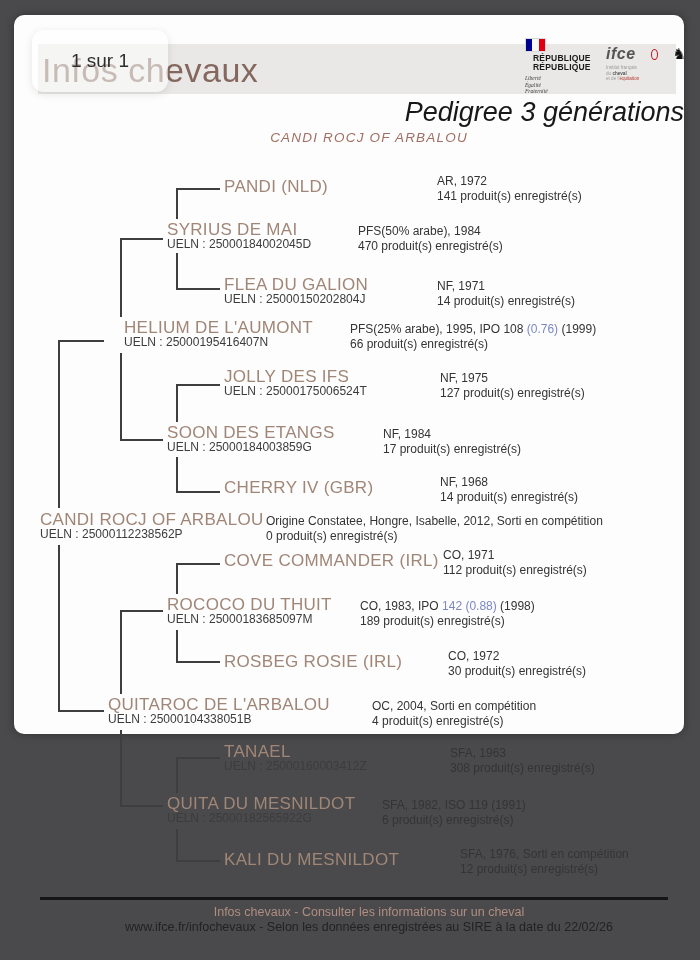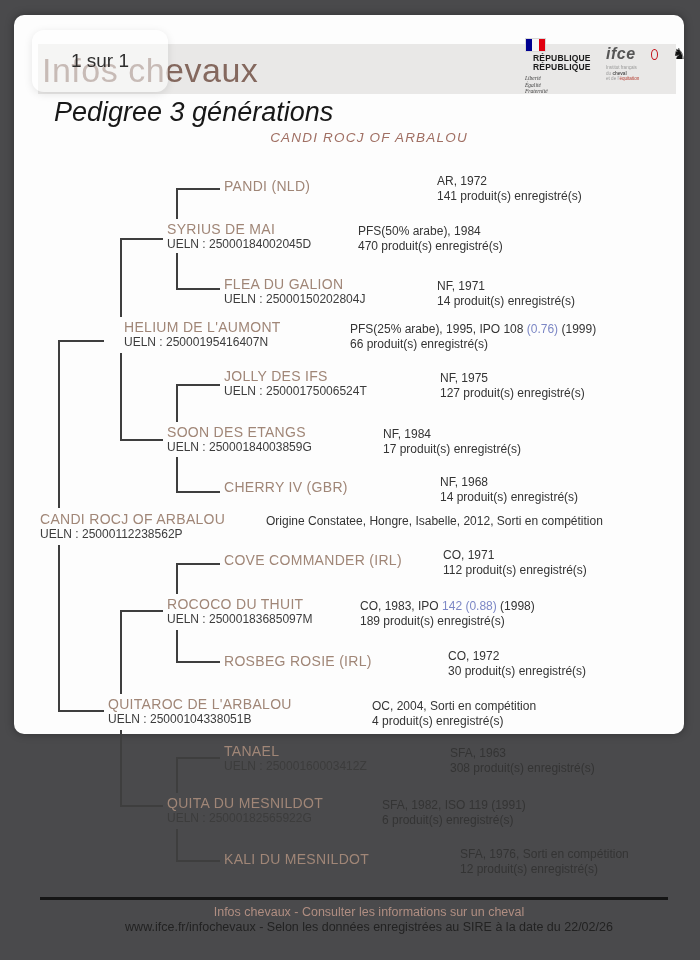--- a/index.html
+++ b/index.html
@@ -21,27 +21,27 @@
   .motto{font-family:"Liberation Serif",serif;font-style:italic;font-size:5.5px;color:#3c3c3c;line-height:6.5px;margin-top:3px;}
   .ifce{position:absolute;left:592px;top:30px;width:80px;}
   .ifce-row{display:flex;align-items:center;gap:15px;}
   .ifce-word{font-size:16px;font-weight:bold;font-style:italic;color:#555;letter-spacing:.5px;}
   .ifce-ring{width:9px;height:9px;border:1.6px solid #c41019;border-radius:50%;}
   .ifce-horse{font-size:15px;color:#111;line-height:14px;}
   .ifce-sub{font-size:4.6px;color:#9a9a9a;line-height:5.6px;margin-top:2px;}
   .ifce-sub .dk{color:#555;font-weight:bold;}
   .ifce-sub .rd{color:#b43c30;}
   
-  .doc-title{position:absolute;left:40px;right:0;top:82px;text-align:left;font-style:italic;
+  .doc-title{position:absolute;left:40px;right:0;top:82px;text-align:right;font-style:italic;
              font-size:27px;color:#181818;}
   .doc-subtitle{position:absolute;left:40px;right:0;top:115px;text-align:center;font-style:italic;
              font-size:13.5px;letter-spacing:1.2px;color:#a06f63;}
   
   .node{position:absolute;}
-  .nname{font-size:14px;letter-spacing:.3px;color:#a08677;white-space:nowrap;line-height:15px;}
+  .nname{font-size:17px;letter-spacing:.3px;color:#a08677;white-space:nowrap;line-height:15px;}
   .nueln{font-size:12px;color:#3c3c3c;white-space:nowrap;line-height:13px;margin-top:1px;}
   .ninfo{position:absolute;font-size:12px;color:#343434;line-height:14.5px;white-space:nowrap;}
   .blu{color:#7c87c5;}
   .v{position:absolute;width:2px;background:#3e3e3e;}
   .h{position:absolute;height:2px;background:#3e3e3e;}
   
   .rule{position:absolute;left:26px;top:882px;width:628px;height:3px;background:#151515;}
   .foot1{position:absolute;left:40px;right:0;top:890px;text-align:center;font-size:12.5px;color:#b08e82;}
   .foot2{position:absolute;left:40px;right:0;top:905px;text-align:center;font-size:12.5px;color:#222;}
 </style>
@@ -182,20 +182,21 @@
     <div><span>NF, 1968</span><span class="blu"></span><span></span></div>
     <div>14 produit(s) enregistré(s)</div>
   </div>
 
   <div class="node" style="left:26px;top:497px;">
     <div class="nname">CANDI ROCJ OF ARBALOU</div>
     <div class="nueln">UELN : 25000112238562P</div>
   </div>
   <div class="ninfo" style="left:252px;top:499px;">
     <div><span>Origine Constatee, Hongre, Isabelle, 2012, Sorti en compétition</span><span class="blu"></span><span></span></div>
+    <div>0 produit(s) enregistré(s)</div>
   </div>
 
   <div class="node" style="left:210px;top:538px;">
     <div class="nname">COVE COMMANDER (IRL)</div>
   </div>
   <div class="ninfo" style="left:429px;top:533px;">
     <div><span>CO, 1971</span><span class="blu"></span><span></span></div>
     <div>112 produit(s) enregistré(s)</div>
   </div>
 

